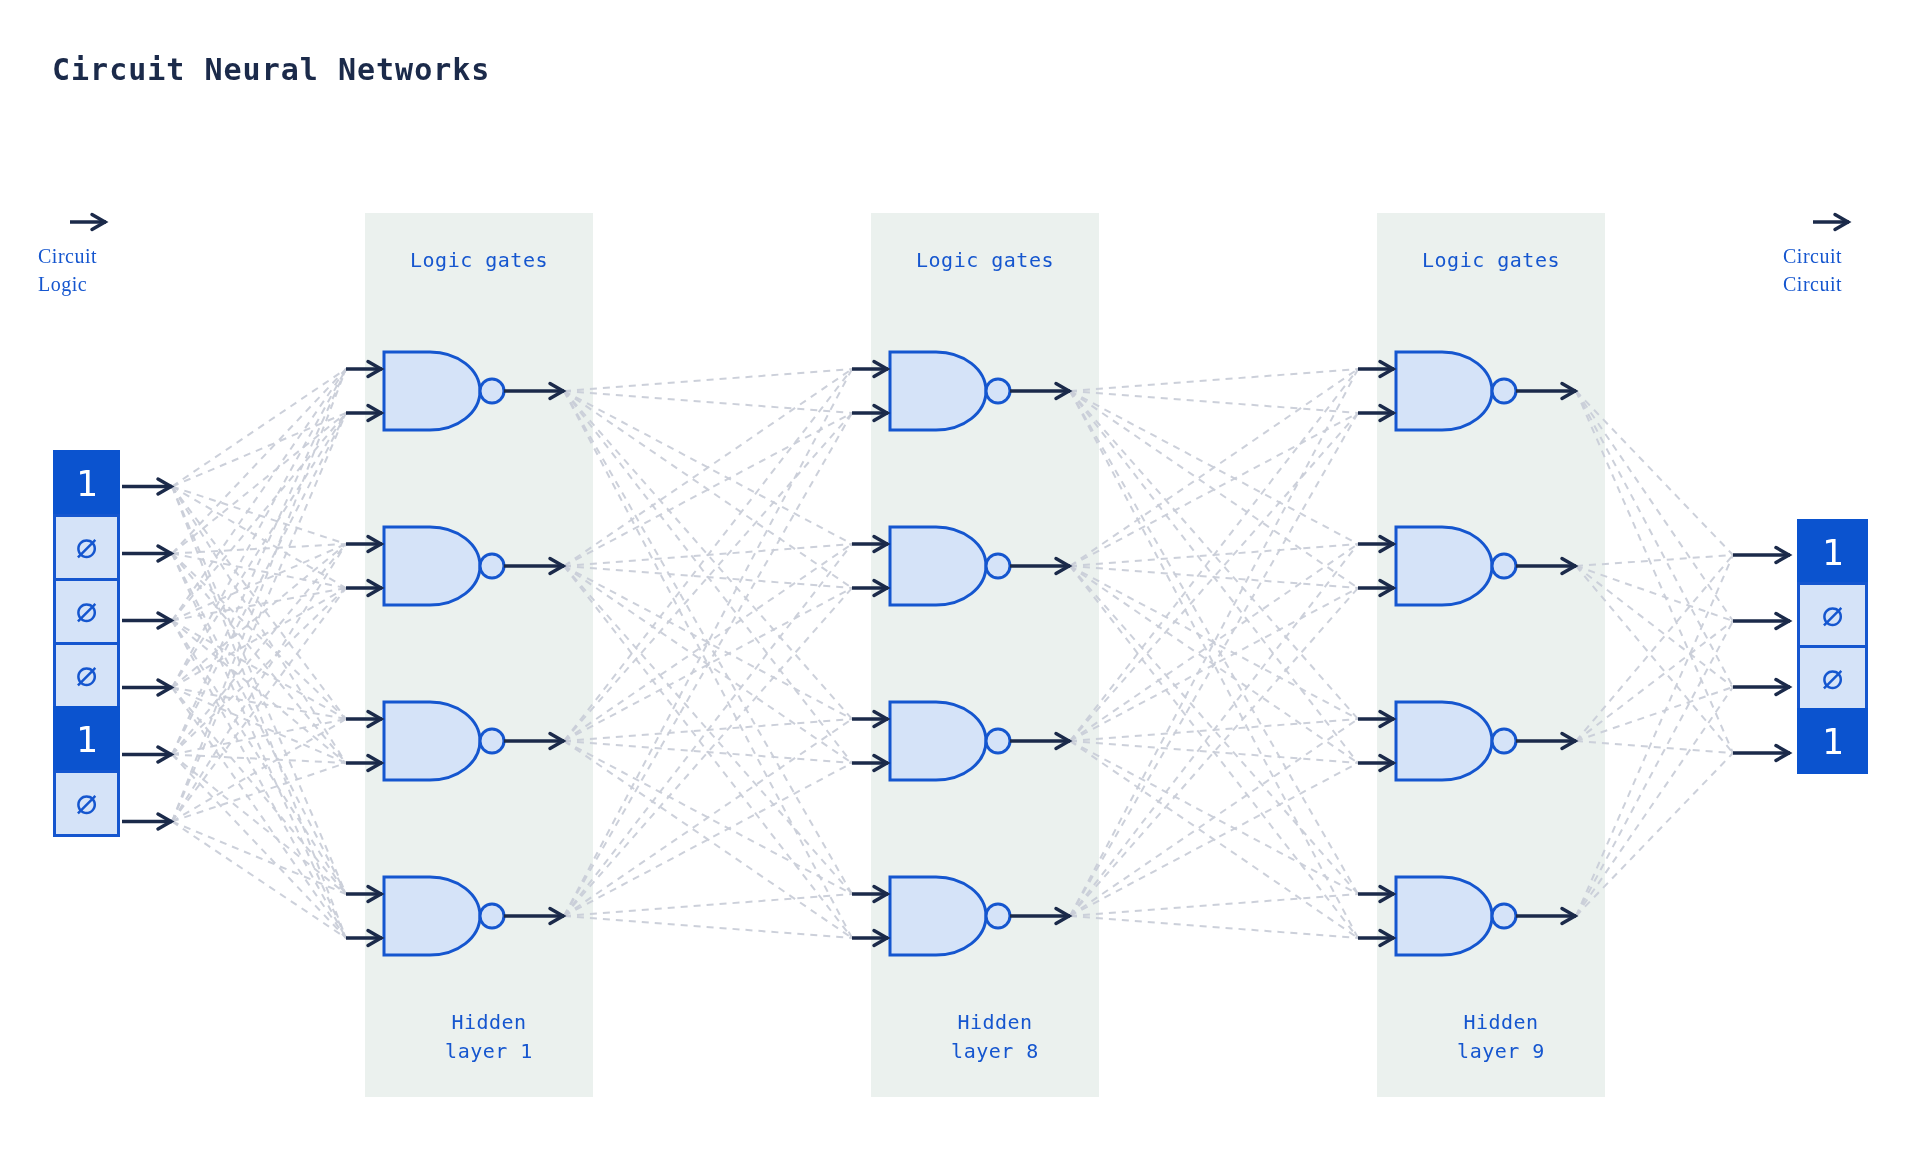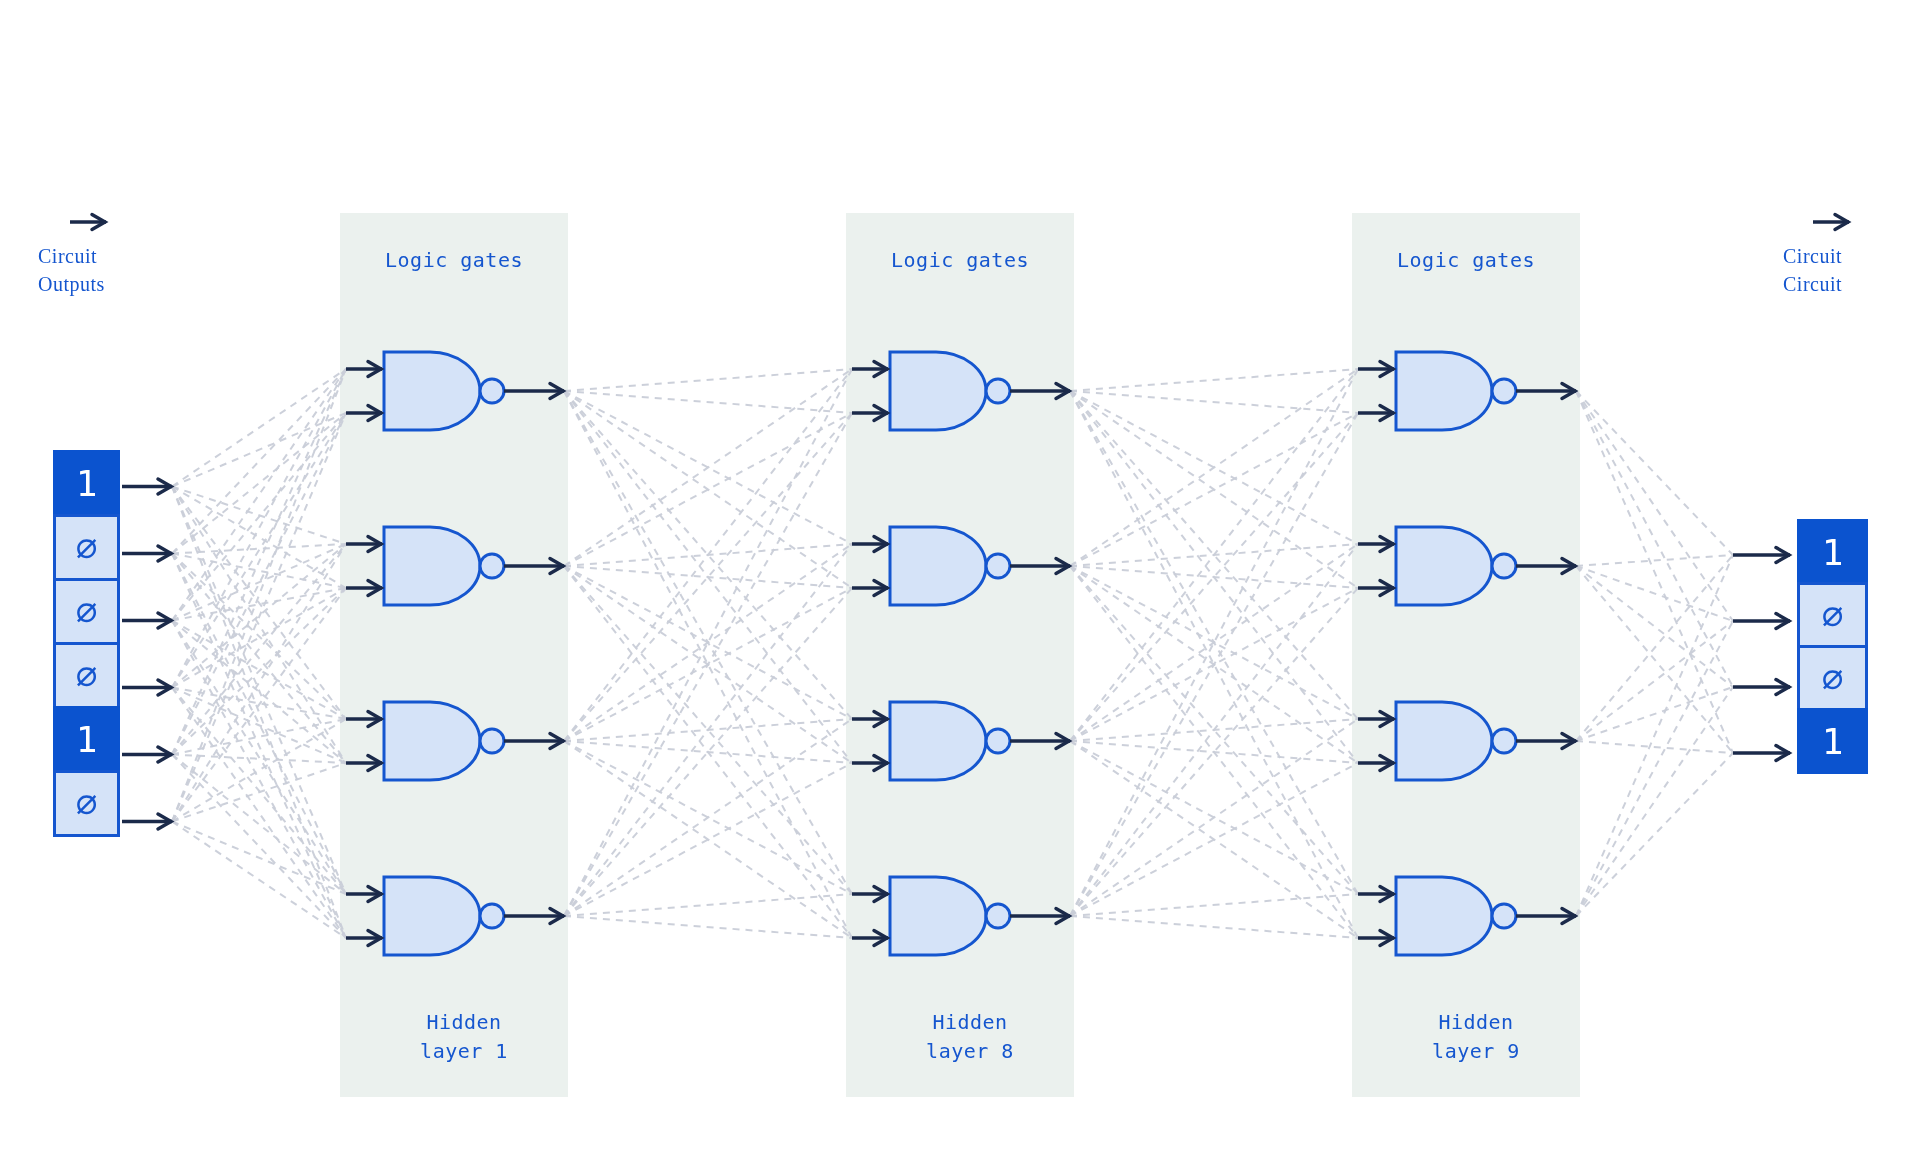--- a/index.html
+++ b/index.html
@@ -17,21 +17,21 @@
   body{font-family:"DejaVu Sans Mono","Liberation Mono",monospace;}
   .stage{position:relative;width:1920px;height:1160px;background:var(--bg);overflow:hidden;}
 
   .page-title{
     position:absolute;left:52px;top:52px;
     font-size:30px;font-weight:bold;color:var(--navy);letter-spacing:1px;
   }
 
   .panel{
     position:absolute;top:213px;width:228px;height:884px;
-    background:var(--panel-bg);z-index:0;
+    background:var(--panel-bg);z-index:0;margin-left:25px;
   }
   .panel .top-label{
     position:absolute;top:35px;left:0;width:100%;text-align:center;
     color:var(--blue);font-size:20px;letter-spacing:0.5px;
   }
   .panel .bottom-label{
     position:absolute;top:795px;left:0;width:100%;text-align:center;
     color:var(--blue);font-size:20px;line-height:29px;letter-spacing:0.5px;padding-left:20px;
   }
 
@@ -62,20 +62,21 @@
   svg.diagram{position:absolute;left:0;top:0;z-index:1;pointer-events:none;}
   .conn{stroke:var(--conn);stroke-width:2;stroke-dasharray:7 6;fill:none;opacity:0.95;}
   .arrow{stroke:var(--navy);stroke-width:3.5;fill:none;}
   .gate-body{fill:var(--cell-light);stroke:var(--blue);stroke-width:3;}
 </style>
 </head>
 <body>
 
 <div class="stage">
 
+  <div class="page-title">Circuit Neural Networks</div>
 
   <div class="panel" style="left:340px">
     <div class="top-label">Logic gates</div>
     <div class="bottom-label">
       <div>Hidden</div>
       <div>layer 1</div>
     </div>
   </div>
   <div class="panel" style="left:846px">
     <div class="top-label">Logic gates</div>
@@ -87,21 +88,21 @@
   <div class="panel" style="left:1352px">
     <div class="top-label">Logic gates</div>
     <div class="bottom-label">
       <div>Hidden</div>
       <div>layer 9</div>
     </div>
   </div>
 
   <div class="io-heading" id="inputs-heading">
     <div>Circuit</div>
-    <div>Outputs</div>
+    <div>Logic</div>
   </div>
   <div class="io-heading" id="outputs-heading">
     <div>Circuit</div>
     <div>Circuit</div>
   </div>
 
   <div class="cell-column" id="input-cells">
       <div class="cell on">1</div>
       <div class="cell off">∅</div>
       <div class="cell off">∅</div>

